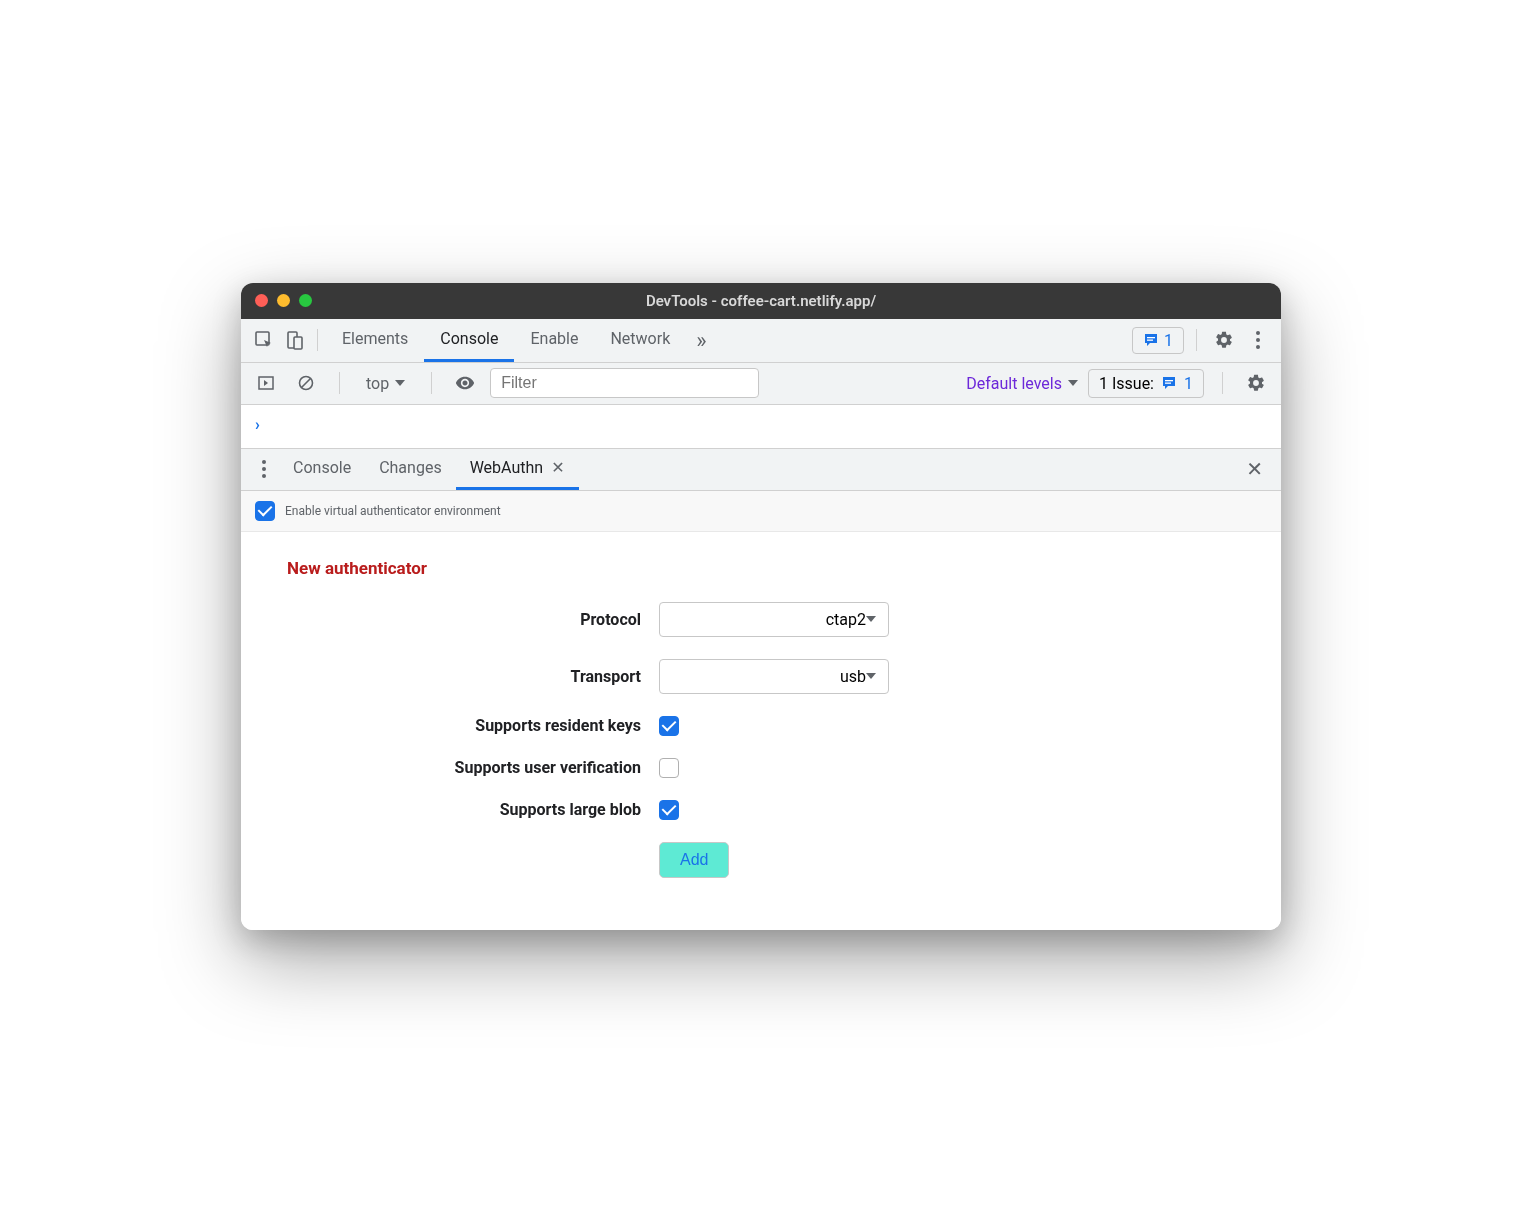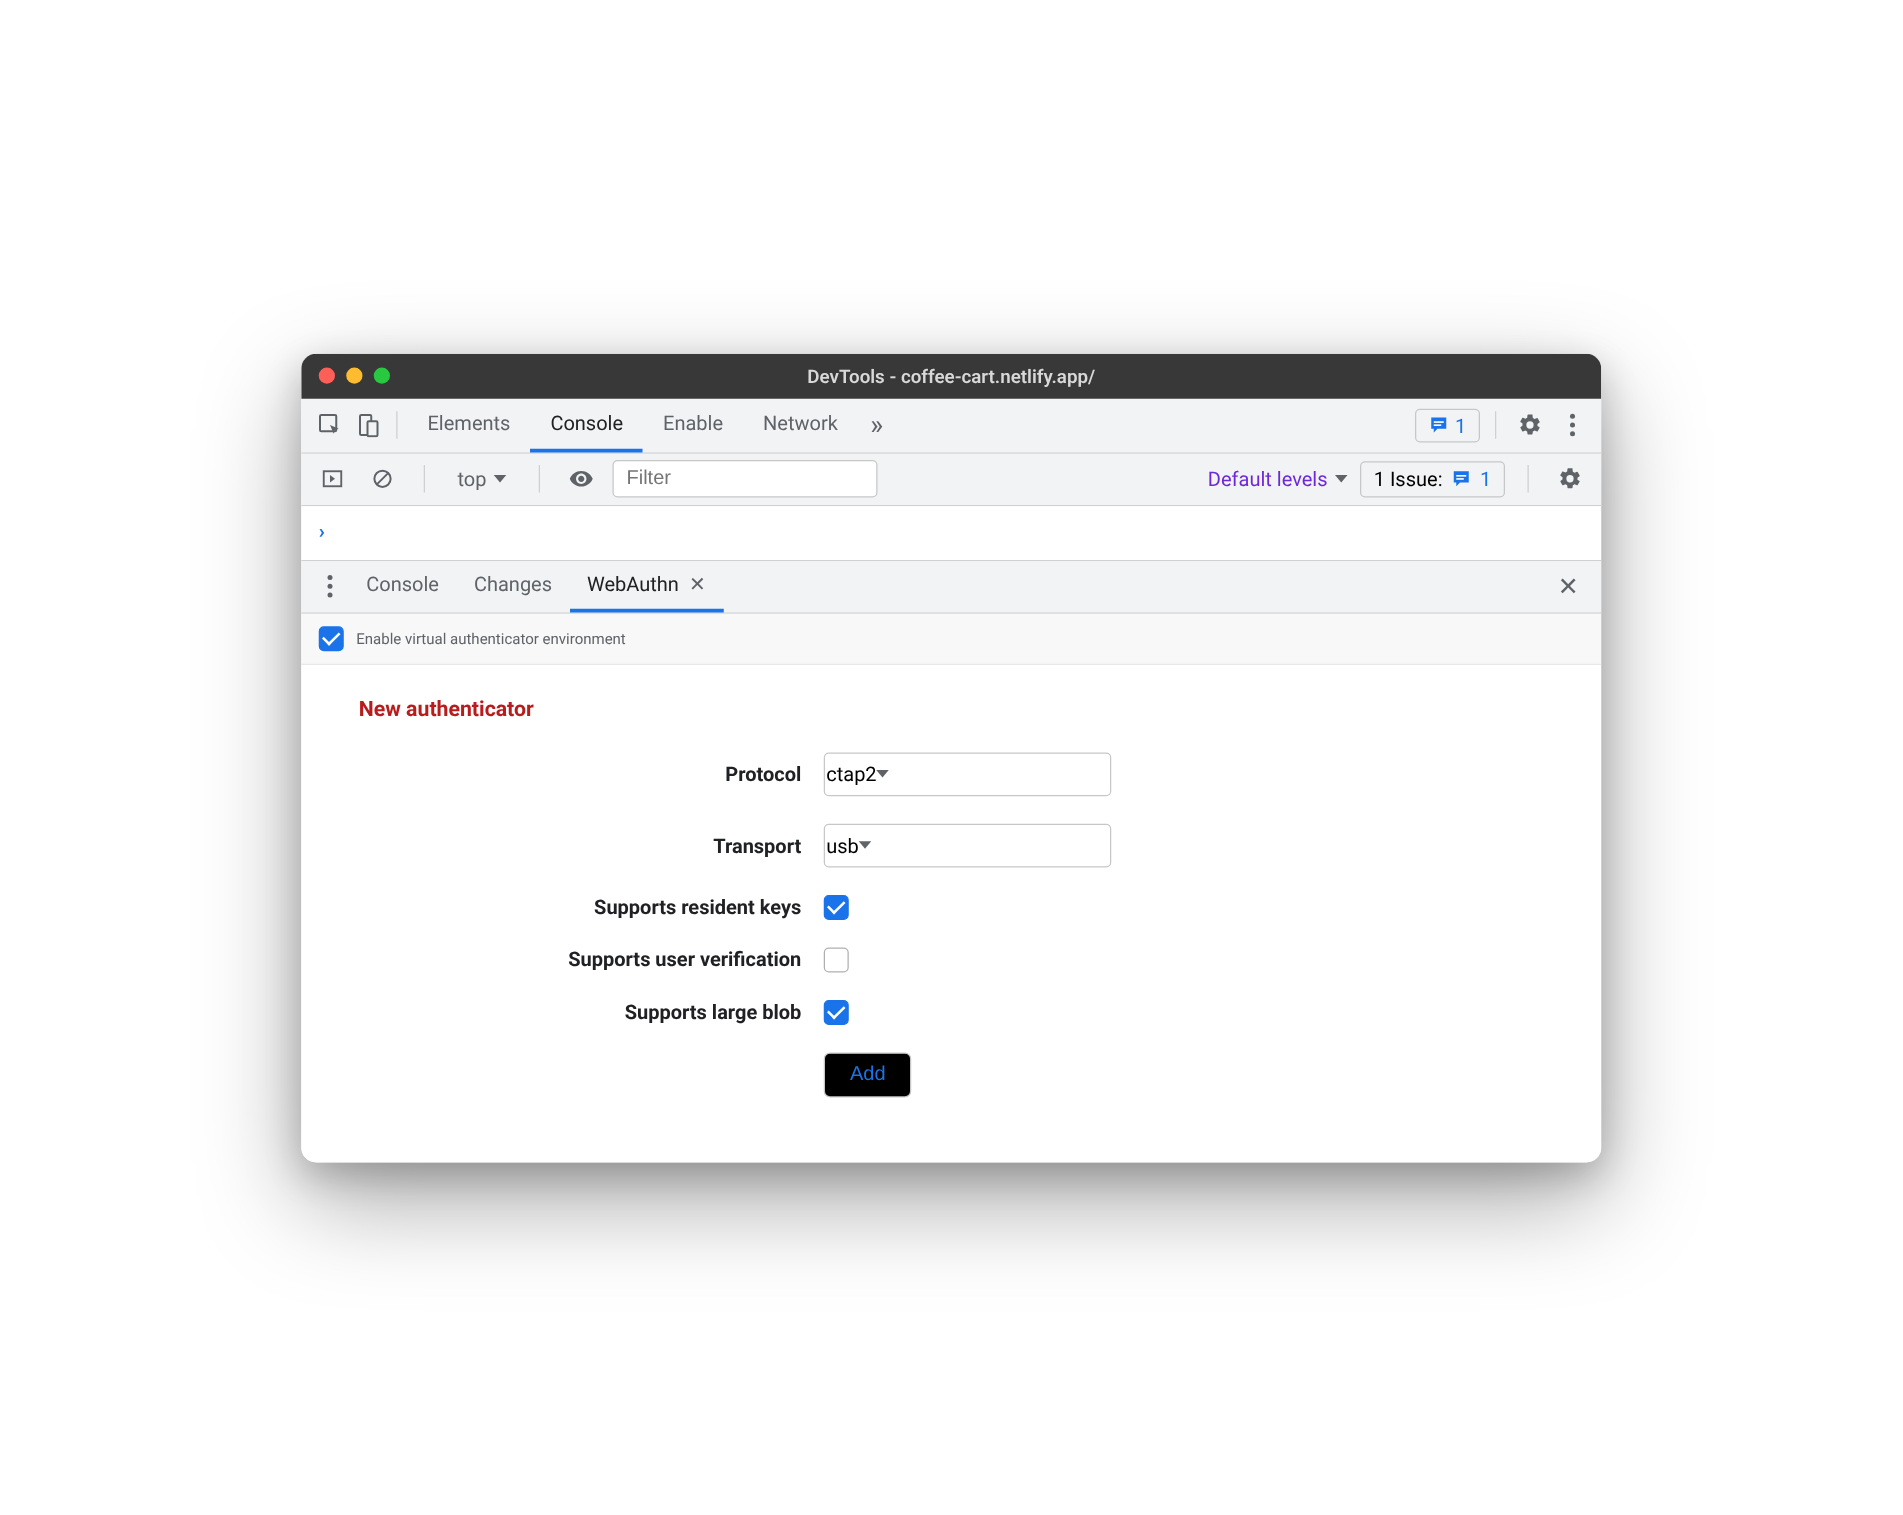--- a/index.html
+++ b/index.html
@@ -131,21 +131,21 @@
       color: #5f6368;
       font-size: 16px;
       padding: 4px 8px;
       cursor: pointer;
     }
     .filter-input {
       border: 1px solid #c7c7c7;
       border-radius: 4px;
       padding: 5px 10px;
       font-size: 16px;
-      width: 212px;
+      width: 269px;
       background: #fff;
     }
     .level-select {
       display: flex;
       align-items: center;
       gap: 6px;
       color: #6d28d9;
       font-size: 16px;
       cursor: pointer;
     }
@@ -261,36 +261,36 @@
       text-align: right;
       padding-right: 18px;
       font-size: 16px;
       color: #202124;
       font-weight: bold;
     }
     .form-control { }
     .select {
       display: flex;
       align-items: center;
-      justify-content: flex-start;
+      justify-content: flex-end;
       border: 1px solid #c7c7c7;
       border-radius: 4px;
-      padding: 7px 1px;
+      padding: 7px 12px;
       width: 230px;
       font-size: 16px;
       background: #fff;
       cursor: pointer;
     }
     .add-btn {
       border: 1px solid #c7c7c7;
       border-radius: 5px;
       padding: 8px 20px;
       font-size: 16px;
       color: #1a73e8;
-      background: #000000;
+      background: #5eead4;
       font-weight: 500;
       cursor: pointer;
     }
     .flex-spacer { flex: 1; }
     svg { display: block; }
     .caret-down {
       width: 0; height: 0;
       border-left: 5px solid transparent;
       border-right: 5px solid transparent;
       border-top: 6px solid #5f6368;

